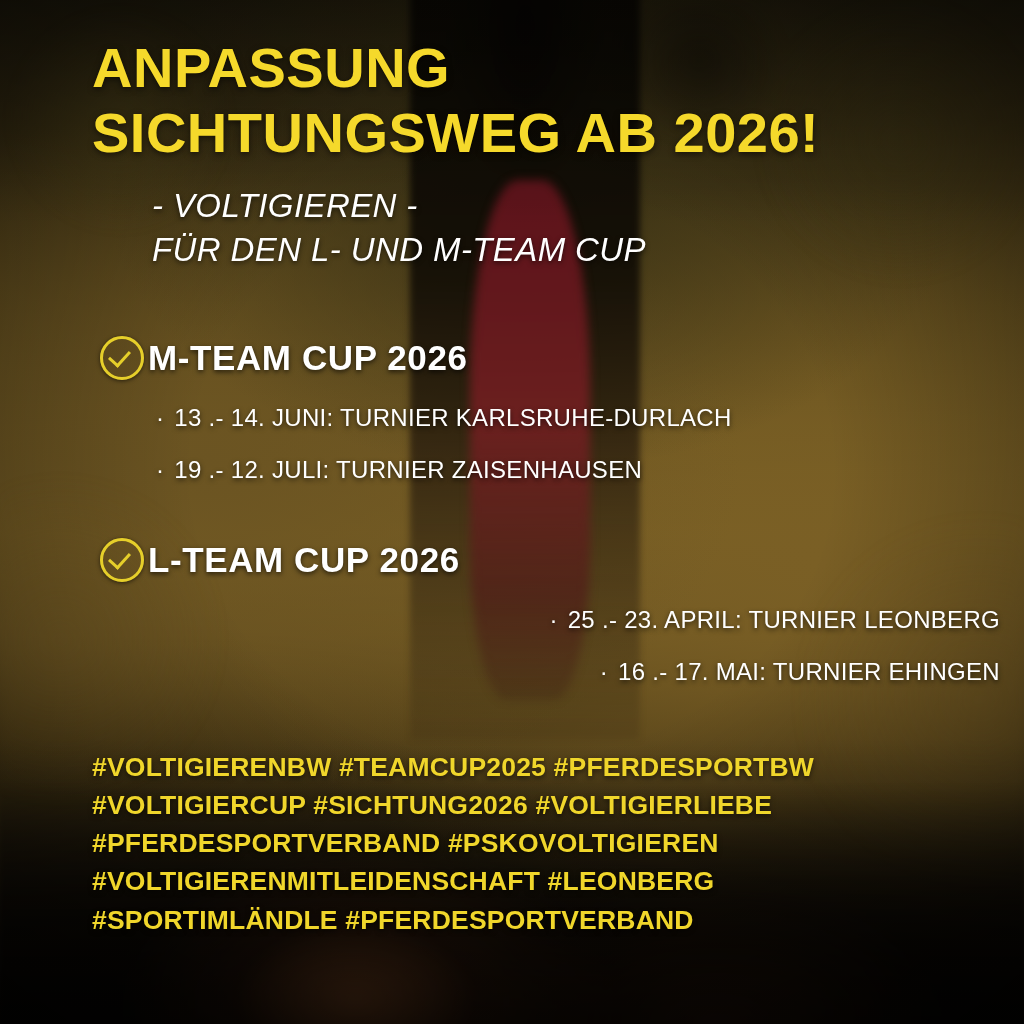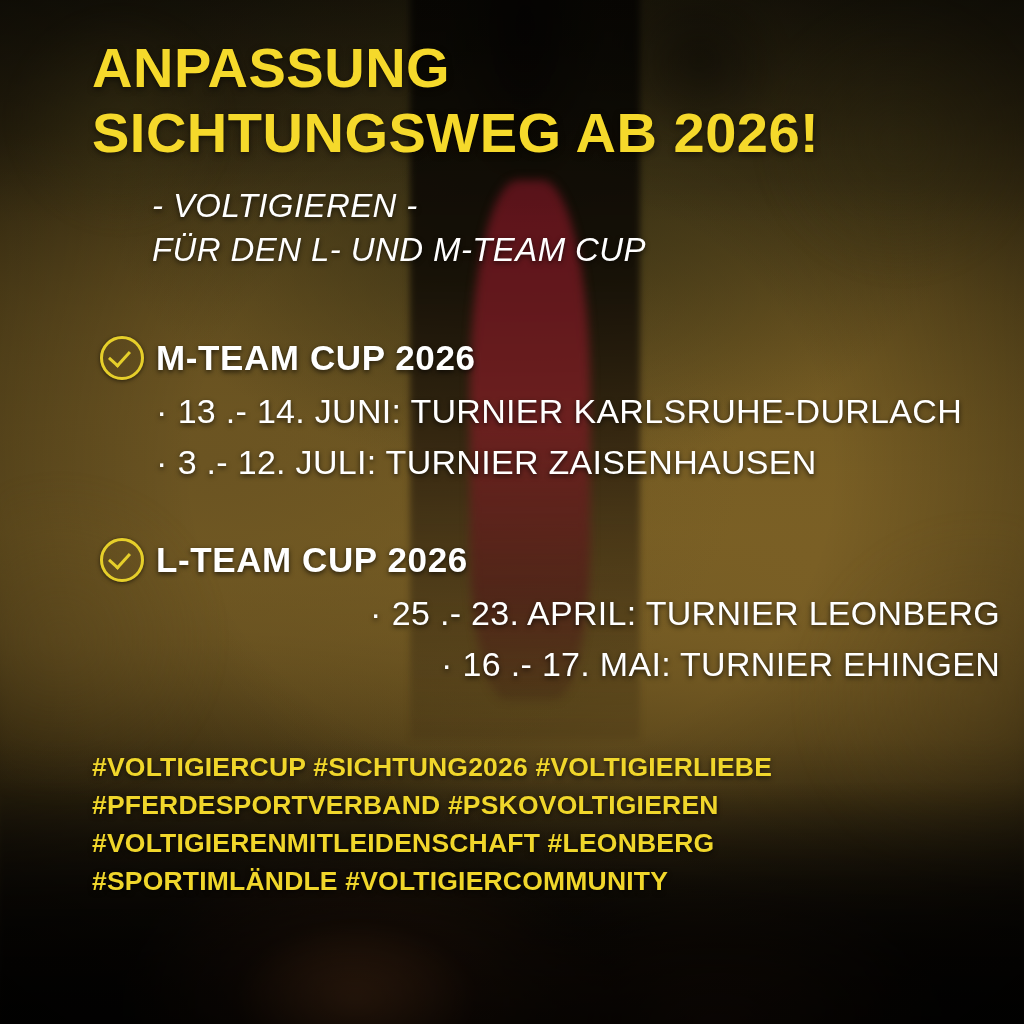--- a/index.html
+++ b/index.html
@@ -139,21 +139,21 @@
   }
   .subline .line { display: block; white-space: nowrap; }
 
   .cup-block { position: absolute; left: 100px; width: 900px; }
   .cup-block.m { top: 336px; }
   .cup-block.l { top: 538px; text-align: right; }
 
   .cup-head {
     display: flex;
     align-items: center;
-    gap: 12px;
+    gap: 4px;
   }
   .check-icon {
     width: 38px;
     height: 38px;
     flex: 0 0 38px;
     border: 3px solid #e6cf2a;
     border-radius: 50%;
     position: relative;
     box-shadow: 0 1px 4px rgba(0,0,0,0.6);
   }
@@ -172,24 +172,24 @@
     color: #ffffff;
     font-size: 35px;
     font-weight: bold;
     letter-spacing: 0.6px;
     white-space: nowrap;
     text-shadow: 0 2px 5px rgba(0,0,0,0.65);
   }
   .event-list { margin: 0; padding: 0; list-style: none; }
   .event {
     color: #ffffff;
-    font-size: 34px;
+    font-size: 24px;
     letter-spacing: 0.3px;
     margin-left: 56px;
-    margin-top: 12px;
+    margin-top: 24px;
     white-space: nowrap;
     text-shadow: 0 2px 5px rgba(0,0,0,0.65);
   }
   .event .dot { color: #ffffff; margin-right: 10px; }
 
   .hashtags {
     position: absolute;
     left: 92px;
     top: 748px;
     width: 900px;
@@ -231,41 +231,42 @@
     <div class="cup-block m">
       <div class="cup-head">
         <span class="check-icon"></span>
         <span class="cup-title">M-TEAM CUP 2026</span>
       </div>
       <ul class="event-list">
         <li class="event">
           <span class="dot">·</span><span>13 .- 14. JUNI: TURNIER KARLSRUHE-DURLACH</span>
         </li>
         <li class="event">
-          <span class="dot">·</span><span>3 .- 12. JULI: TURNIER ZAISENHAUSEN</span>
+          <span class="dot">·</span><span>19 .- 12. JULI: TURNIER ZAISENHAUSEN</span>
         </li>
       </ul>
     </div>
 
     <div class="cup-block l">
       <div class="cup-head">
         <span class="check-icon"></span>
         <span class="cup-title">L-TEAM CUP 2026</span>
       </div>
       <ul class="event-list">
         <li class="event">
           <span class="dot">·</span><span>25 .- 23. APRIL: TURNIER LEONBERG</span>
         </li>
         <li class="event">
           <span class="dot">·</span><span>16 .- 17. MAI: TURNIER EHINGEN</span>
         </li>
       </ul>
     </div>
 
     <div class="hashtags">
+      <span class="line">#VOLTIGIERENBW #TEAMCUP2025 #PFERDESPORTBW</span>
       <span class="line">#VOLTIGIERCUP #SICHTUNG2026 #VOLTIGIERLIEBE</span>
       <span class="line">#PFERDESPORTVERBAND #PSKOVOLTIGIEREN</span>
       <span class="line">#VOLTIGIERENMITLEIDENSCHAFT #LEONBERG</span>
-      <span class="line">#SPORTIMLÄNDLE #VOLTIGIERCOMMUNITY</span>
+      <span class="line">#SPORTIMLÄNDLE #PFERDESPORTVERBAND</span>
     </div>
 
   </div>
 </div>
 
 </body></html>

